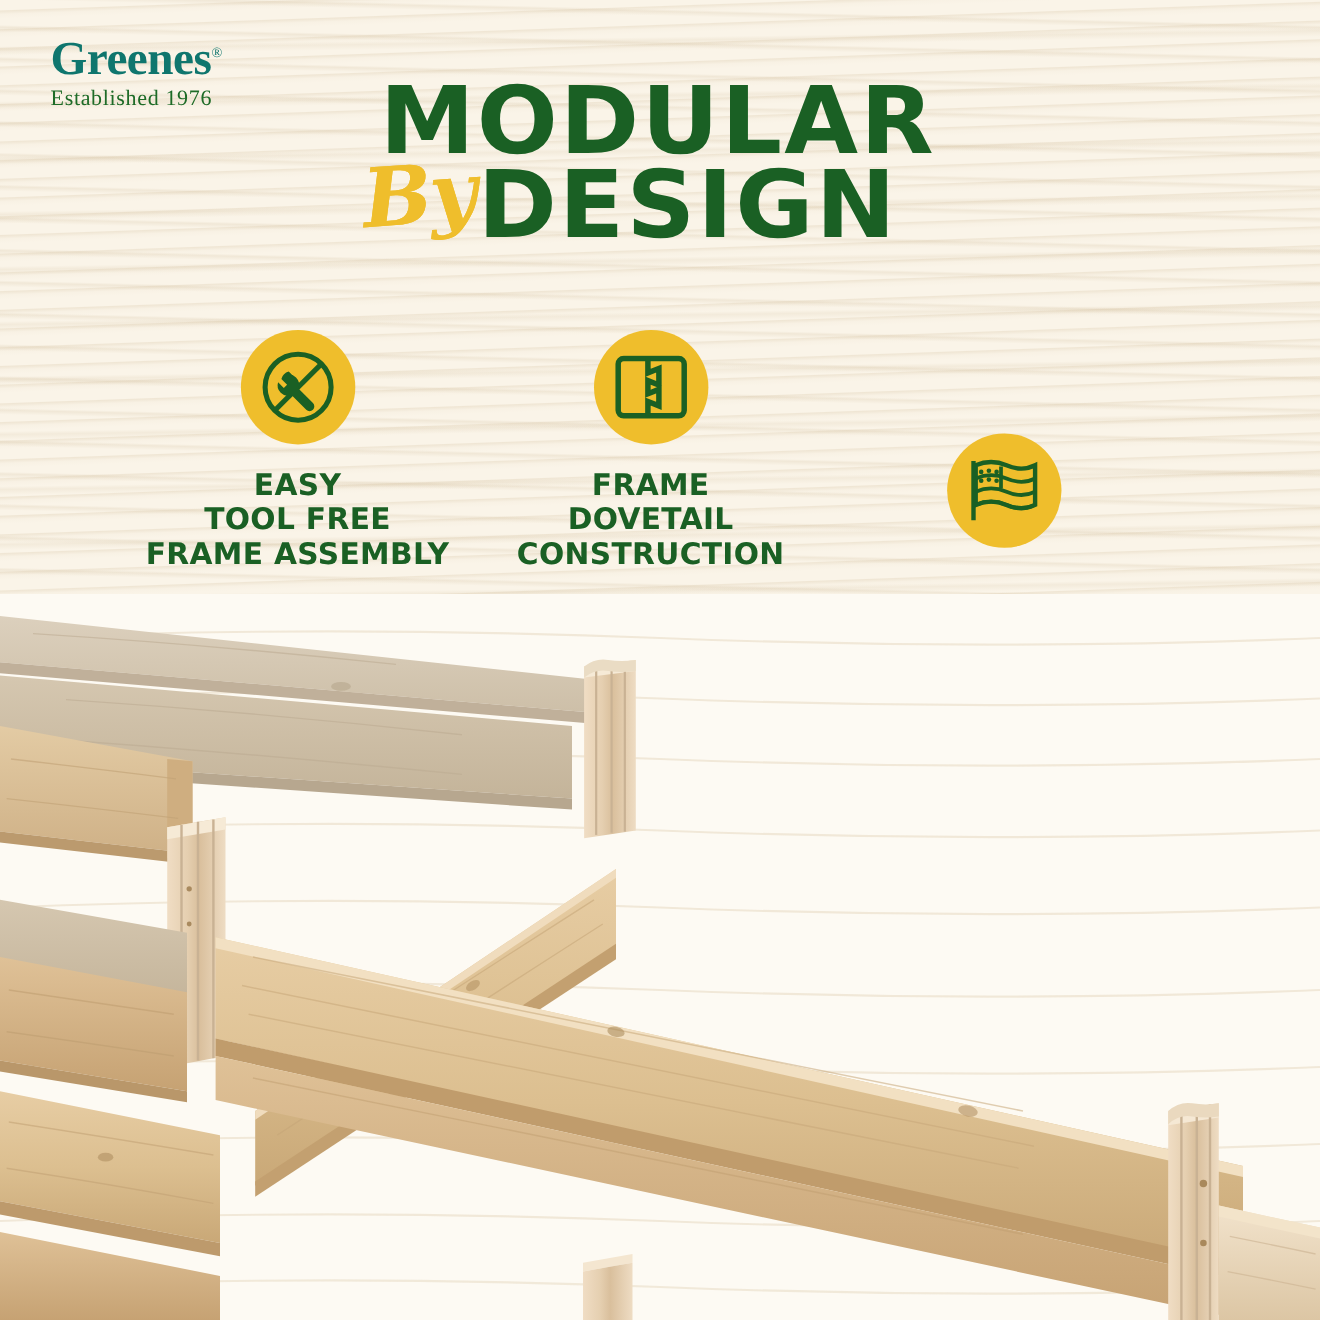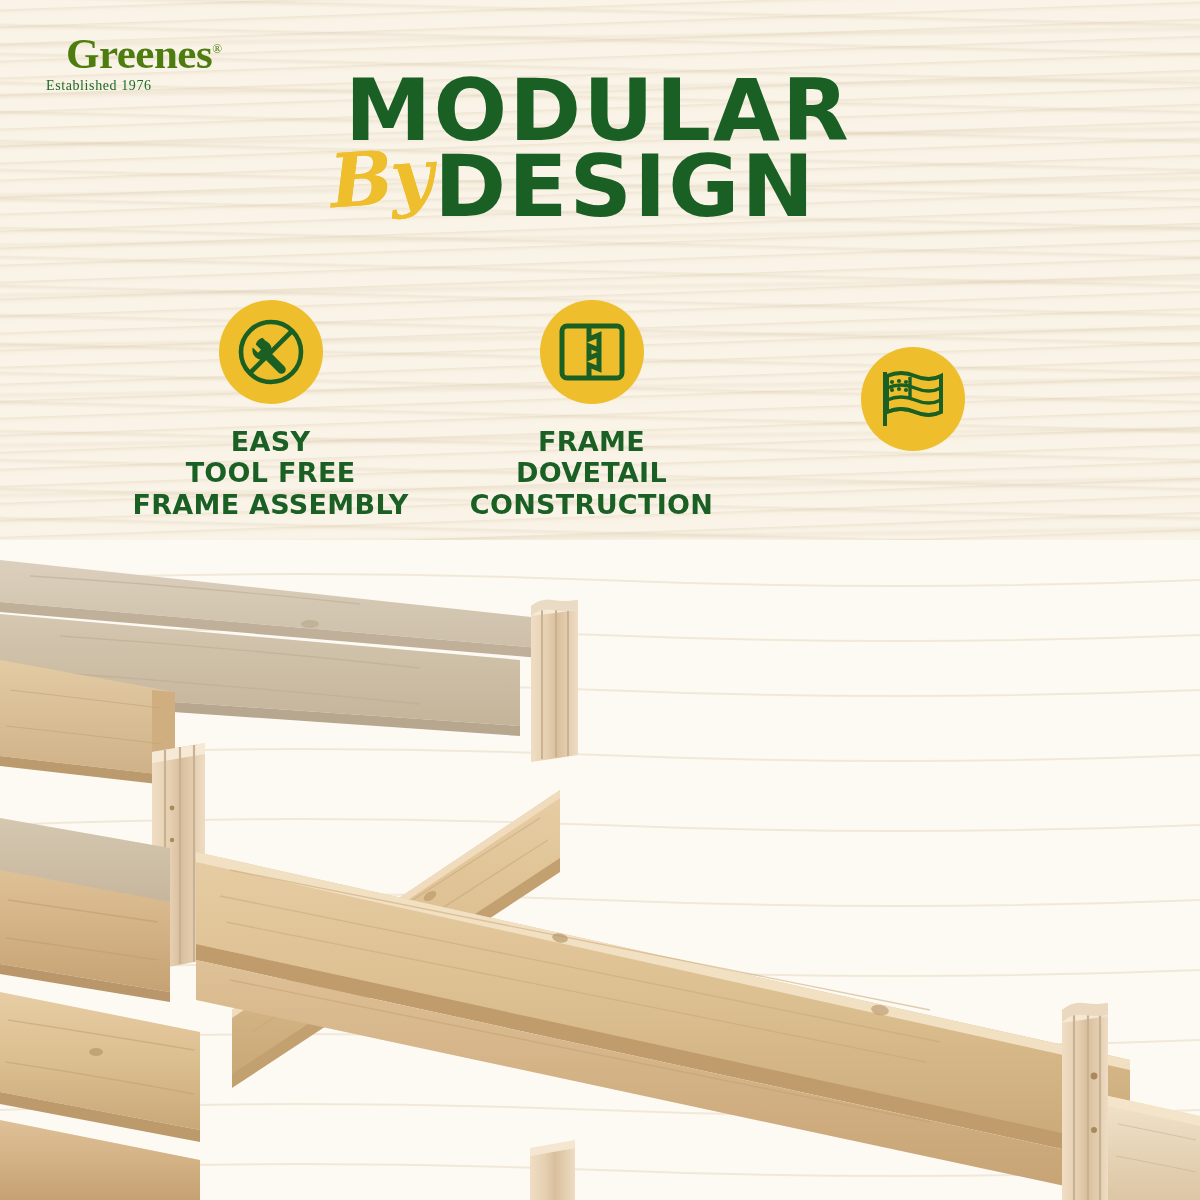--- a/index.html
+++ b/index.html
@@ -39,36 +39,35 @@
         rgba(222,206,176,0.00) 50px);
     pointer-events:none;
   }
 
   
   #logo { position:absolute; left:46px; top:32px; width:250px; }
   #logo .wordmark {
     font-family:"Liberation Serif", serif;
     font-weight:bold;
     font-size:43px;
-    color:#4d7c0f;
+    color:#0f766e;
     letter-spacing:-0.5px;
     line-height:1;
     position:relative;
     display:inline-block;
-    margin-left:20px;
   }
   #logo .wordmark .reg {
     font-size:13px;
     vertical-align:super;
     font-weight:normal;
     letter-spacing:0;
   }
   #logo .estab {
     font-family:"Liberation Serif", serif;
-    font-size:14px;
+    font-size:20px;
     color:#1d6b27;
     letter-spacing:0.6px;
     margin-top:3px;
     white-space:nowrap;
   }
 
   
   #headline {
     position:absolute; left:0; right:4px; top:72px;
     text-align:center;
@@ -111,21 +110,21 @@
     transform:rotate(-4deg);
     text-shadow:0 0 0 #efbe2c;
   }
 
   
   #features {
     position:absolute;
     left:0; right:17px; top:300px;
     display:flex;
     justify-content:space-around;
-    align-items:center;
+    align-items:flex-end;
     padding:0 110px;
   }
   .feature { width:300px; text-align:center; }
   .badge {
     width:104px; height:104px;
     border-radius:50%;
     background:#efbe2c;
     margin:0 auto 22px auto;
     display:flex; align-items:center; justify-content:center;
   }

